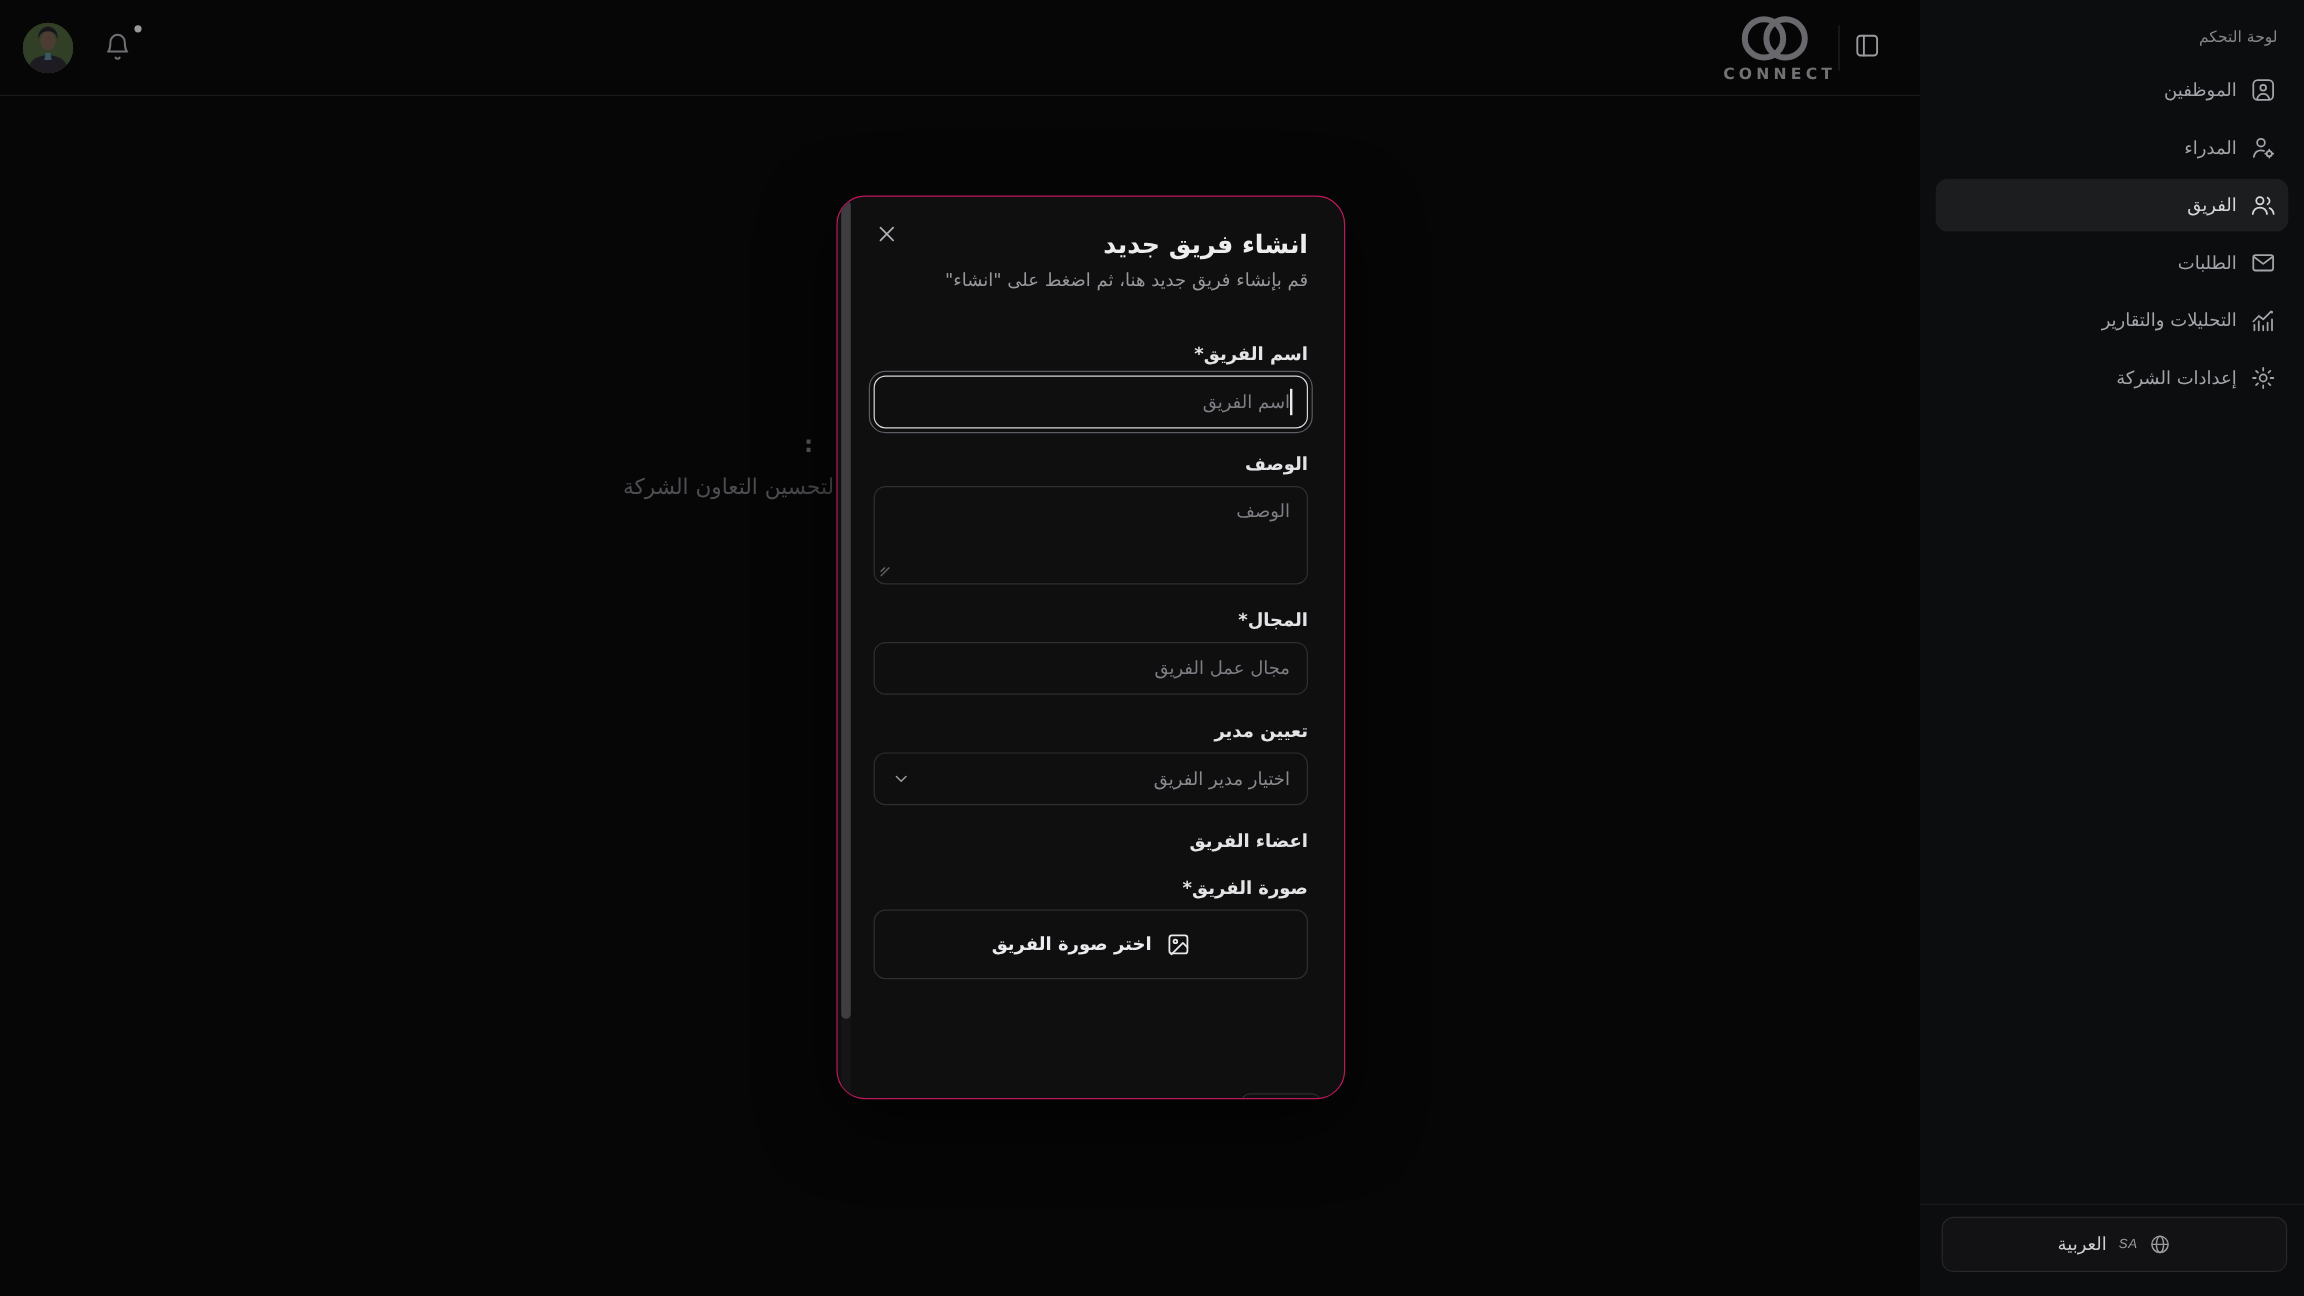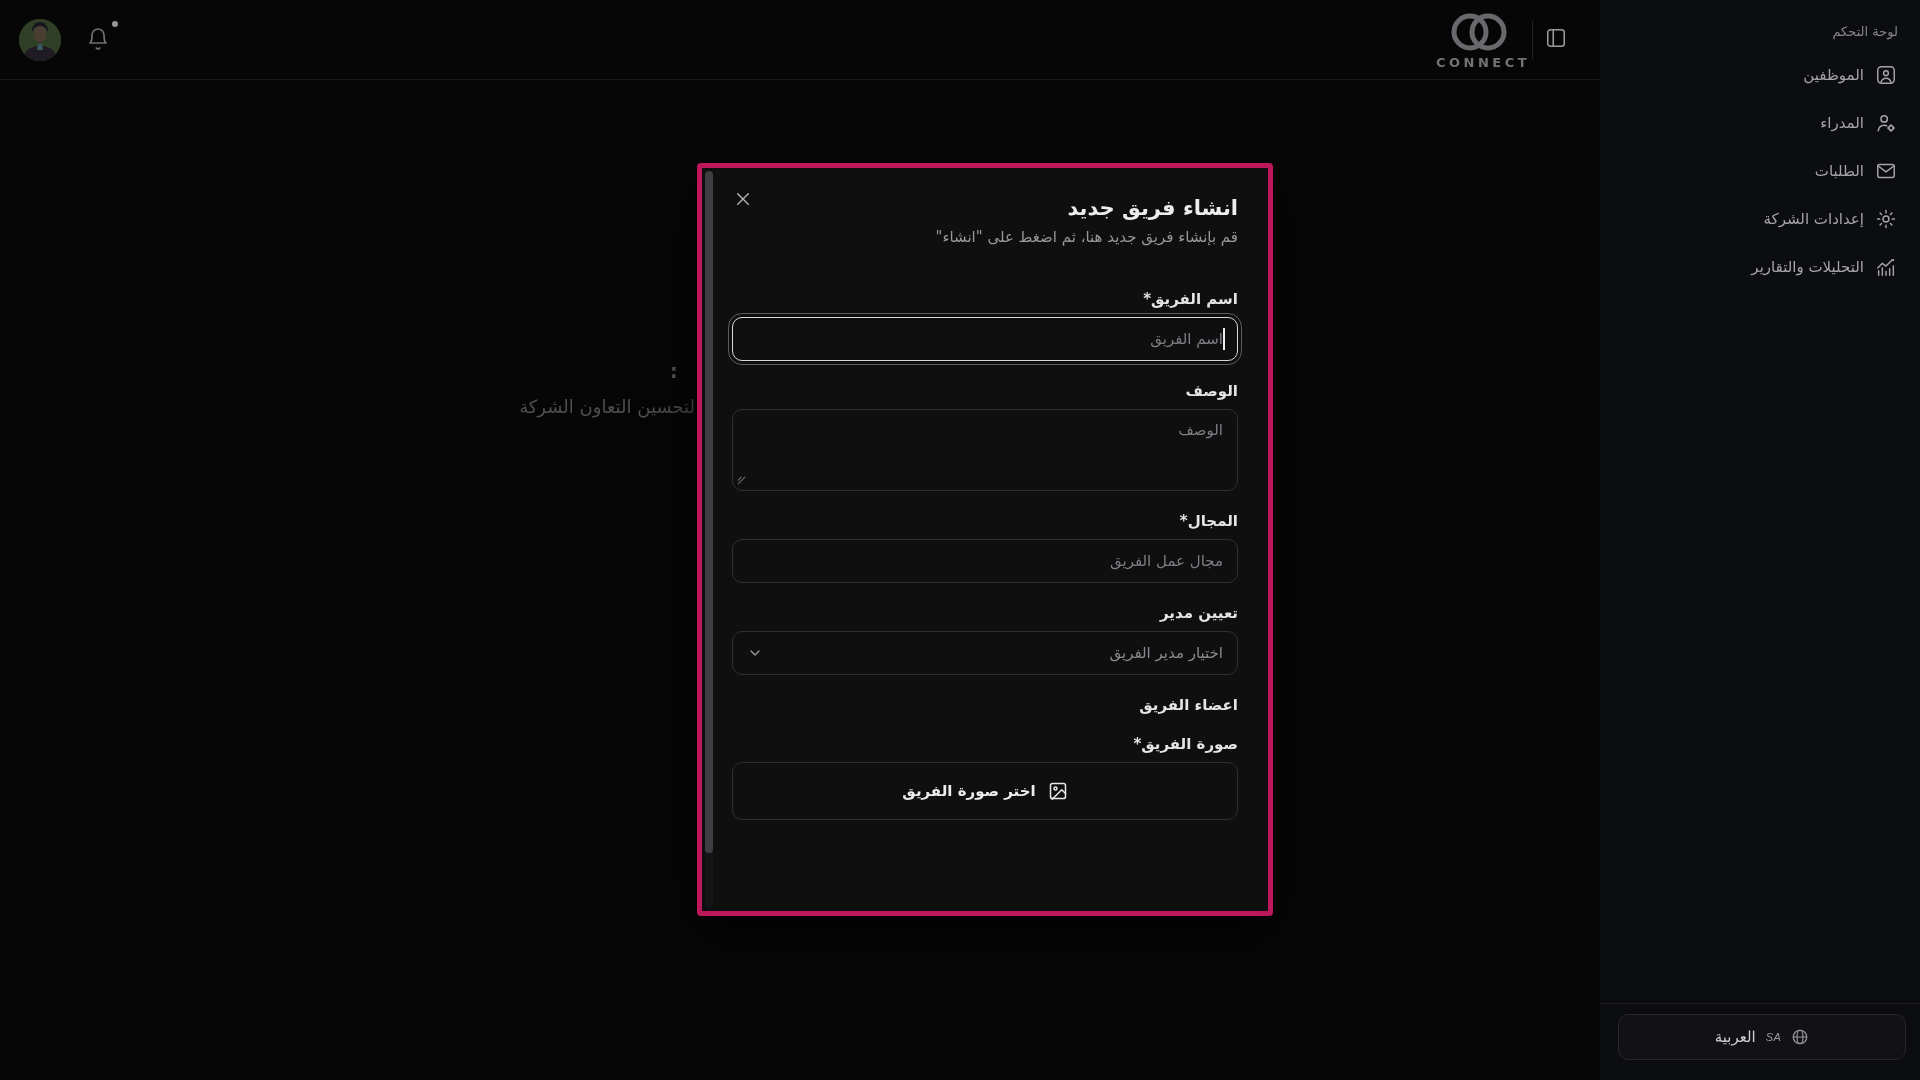--- a/index.html
+++ b/index.html
@@ -39,22 +39,22 @@
     display:flex; align-items:center; justify-content:center; gap:10px;
     background:#121214; border:1px solid #28282c; border-radius:10px; cursor:pointer; direction:rtl; }
   .lang-code { font-size:11px; letter-spacing:.5px; color:#9a9a9f;font-style:italic; }
   .lang-label { font-size:15px; color:#cfcfd3; }
   
   .bg-frag-colon { position:absolute; left:670px; top:360px; font-size:19px; font-weight:bold;
     color:#59595d; z-index:1; }
   .bg-frag-line { position:absolute; right:1225px; top:396px; white-space:nowrap;
     direction:rtl; font-size:18px; color:#4e4e52; z-index:1; }
   
-  .modal { position:absolute; left:697px; top:163px; width:576px; height:753px;
-    background:#0f0f10; border:5px solid #be185d; border-radius:4px;
+  .modal { position:absolute; left:697px; top:163px; width:424px; height:753px;
+    background:#0f0f10; border:1px solid #be185d; border-radius:24px;
     box-shadow:0 18px 60px rgba(0,0,0,.65); direction:rtl; overflow:hidden; z-index:10; }
   .modal-scroll-track { position:absolute; left:3px; top:3px; bottom:3px; width:8px;
     background:#151517; border-radius:4px; }
   .modal-scroll-thumb { position:absolute; left:0; top:0; width:8px; height:682px;
     background:#3e3e42; border-radius:4px; cursor:grab; }
   .close-btn { position:absolute; left:28px; top:20px; width:22px; height:22px;
     background:none; border:none; cursor:pointer; color:#aeaeb2; z-index:2; }
   .modal-content { padding:28px 30px 0; }
   .modal-title { font-size:21px; font-weight:bold; color:#ededee; text-align:right; }
   .modal-sub { margin-top:8px; font-size:15px; color:#98989d; text-align:right; }
@@ -143,50 +143,61 @@
         <svg width="22" height="22" viewBox="0 0 24 24" fill="none" stroke="currentColor" stroke-width="1.6" stroke-linecap="round" stroke-linejoin="round">
           <circle cx="10" cy="7.5" r="3.5"></circle>
             <path d="M3.5 20.5c.7-4 3.2-6 6.5-6 1 0 1.9.2 2.7.5"></path>
           <circle cx="17.5" cy="17.5" r="2.4"></circle>
             <path d="M17.5 13.9v1.2M17.5 19.9v1.2M21.1 17.5h-1.2M15.1 17.5h-1.2"></path>
         </svg>
       </span>
       <span>المدراء</span>
     </div>
 
+    <div class="nav-item active">
+      <span class="ni-icon">
+        <svg width="22" height="22" viewBox="0 0 24 24" fill="none" stroke="currentColor" stroke-width="1.6" stroke-linecap="round" stroke-linejoin="round">
+          <circle cx="9" cy="8" r="3.3"></circle>
+            <path d="M2.5 20c.7-3.8 3.2-5.7 6.5-5.7s5.8 1.9 6.5 5.7"></path>
+          <path d="M16 5.2a3.3 3.3 0 0 1 0 5.9"></path>
+            <path d="M17.8 14.6c2 .8 3.3 2.5 3.7 5.4"></path>
+        </svg>
+      </span>
+      <span>الفريق</span>
+    </div>
 
     <div class="nav-item">
       <span class="ni-icon">
         <svg width="22" height="22" viewBox="0 0 24 24" fill="none" stroke="currentColor" stroke-width="1.6" stroke-linecap="round" stroke-linejoin="round">
           <rect x="3" y="5" width="18" height="14" rx="2"></rect>
             <path d="M3.5 6.5 12 13l8.5-6.5"></path>
         </svg>
       </span>
       <span>الطلبات</span>
-    </div>
-
-    <div class="nav-item">
-      <span class="ni-icon">
-        <svg width="22" height="22" viewBox="0 0 24 24" fill="none" stroke="currentColor" stroke-width="1.6" stroke-linecap="round" stroke-linejoin="round">
-          <circle cx="12" cy="12" r="3.2"></circle>
-          <path d="M12 2.8v2.4M12 18.8v2.4M2.8 12h2.4M18.8 12h2.4M5.5 5.5l1.7 1.7M16.8 16.8l1.7 1.7M18.5 5.5l-1.7 1.7M7.2 16.8l-1.7 1.7"></path>
-        </svg>
-      </span>
-      <span>إعدادات الشركة</span>
     </div>
 
     <div class="nav-item">
       <span class="ni-icon">
         <svg width="22" height="22" viewBox="0 0 24 24" fill="none" stroke="currentColor" stroke-width="1.6" stroke-linecap="round" stroke-linejoin="round">
           <path d="M4 21v-5M8 21v-8M12 21v-4M16 21v-7M20 21v-10"></path>
             <path d="M3 13l5-5 4 3 7-7"></path>
             <path d="M19 4h1v1"></path>
         </svg>
       </span>
       <span>التحليلات والتقارير</span>
+    </div>
+
+    <div class="nav-item">
+      <span class="ni-icon">
+        <svg width="22" height="22" viewBox="0 0 24 24" fill="none" stroke="currentColor" stroke-width="1.6" stroke-linecap="round" stroke-linejoin="round">
+          <circle cx="12" cy="12" r="3.2"></circle>
+          <path d="M12 2.8v2.4M12 18.8v2.4M2.8 12h2.4M18.8 12h2.4M5.5 5.5l1.7 1.7M16.8 16.8l1.7 1.7M18.5 5.5l-1.7 1.7M7.2 16.8l-1.7 1.7"></path>
+        </svg>
+      </span>
+      <span>إعدادات الشركة</span>
     </div>
   </nav>
 
   <div class="side-bottom-divider"></div>
   <button class="lang-btn">
     <span style="color:#9a9a9f;display:flex">
       <svg width="18" height="18" viewBox="0 0 24 24" fill="none" stroke="currentColor" stroke-width="1.6" stroke-linecap="round">
         <circle cx="12" cy="12" r="9"></circle>
           <path d="M3 12h18"></path>
           <ellipse cx="12" cy="12" rx="4" ry="9"></ellipse>

